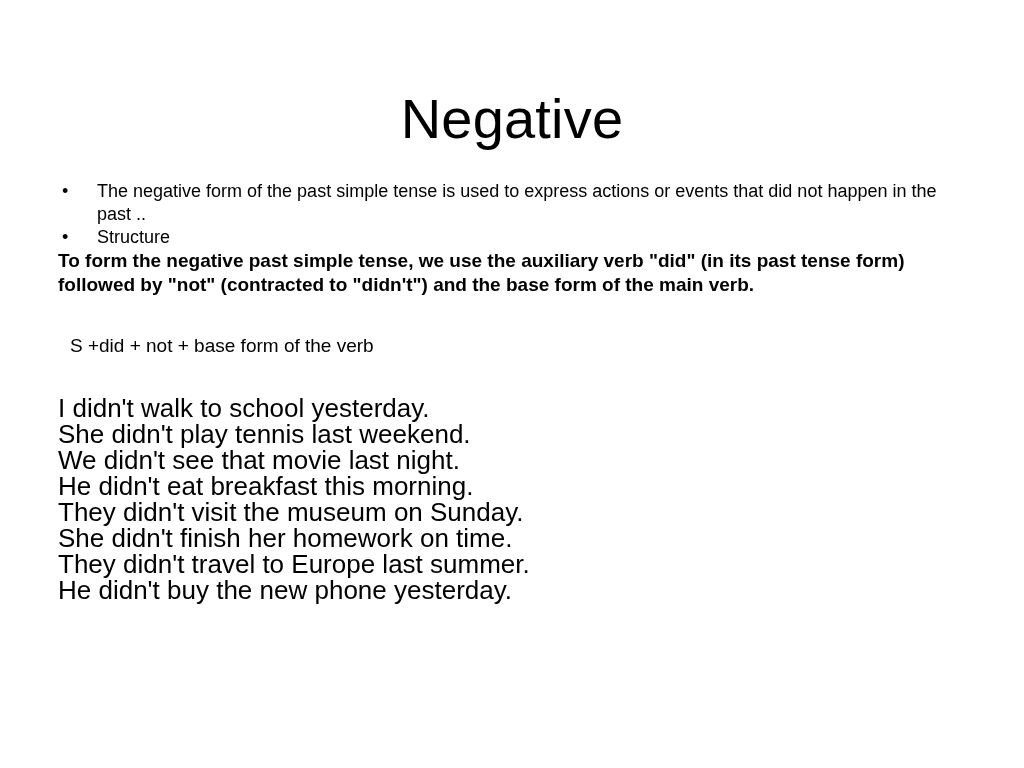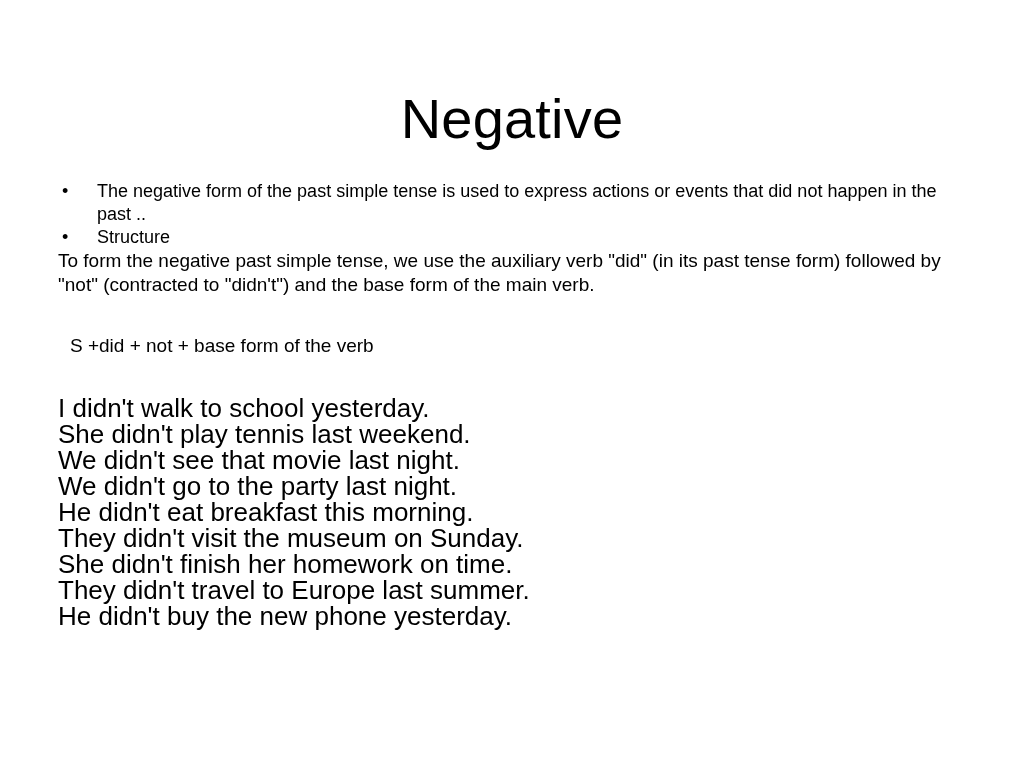--- a/index.html
+++ b/index.html
@@ -67,20 +67,21 @@
     color: #000000;
   }
 
   
   .para {
     margin: 0;
     font-size: 19px;
     line-height: 23.5px;
     color: #000000;
     width: 900px;
+    font-weight: bold;
   }
 
   .spacer-line {
     height: 25px;
   }
 
   .formula {
     margin: 12px;
     font-size: 19px;
     line-height: 25px;
@@ -125,21 +126,20 @@
     <div class="spacer-line"></div>
 
     <p class="formula">S +did + not + base form of the verb</p>
 
     <div class="spacer-line"></div>
 
     <ul class="examples">
       <li class="example-line">I didn't walk to school yesterday.</li>
       <li class="example-line">She didn't play tennis last weekend.</li>
       <li class="example-line">We didn't see that movie last night.</li>
-      <li class="example-line">We didn't go to the party last night.</li>
       <li class="example-line">He didn't eat breakfast this morning.</li>
       <li class="example-line">They didn't visit the museum on Sunday.</li>
       <li class="example-line">She didn't finish her homework on time.</li>
       <li class="example-line">They didn't travel to Europe last summer.</li>
       <li class="example-line">He didn't buy the new phone yesterday.</li>
     </ul>
 
   </div>
 </div>
 

